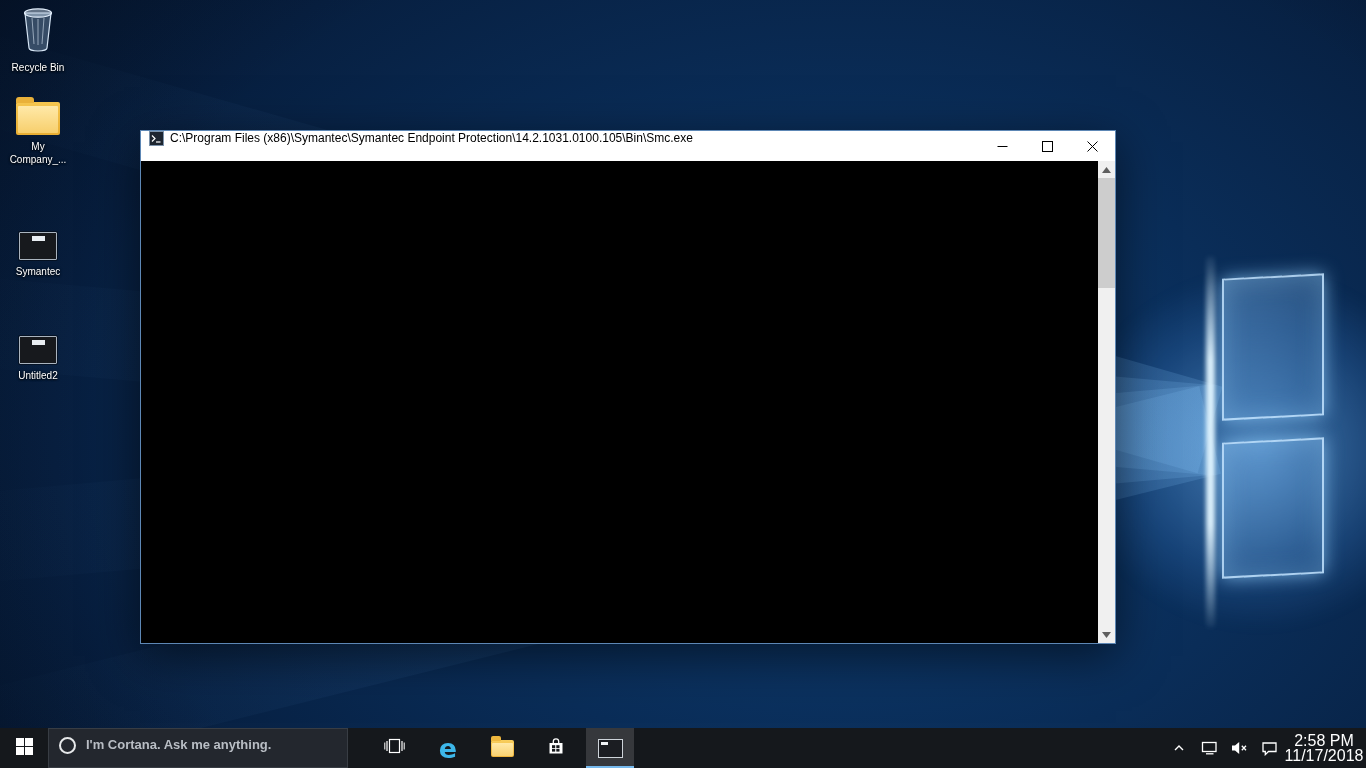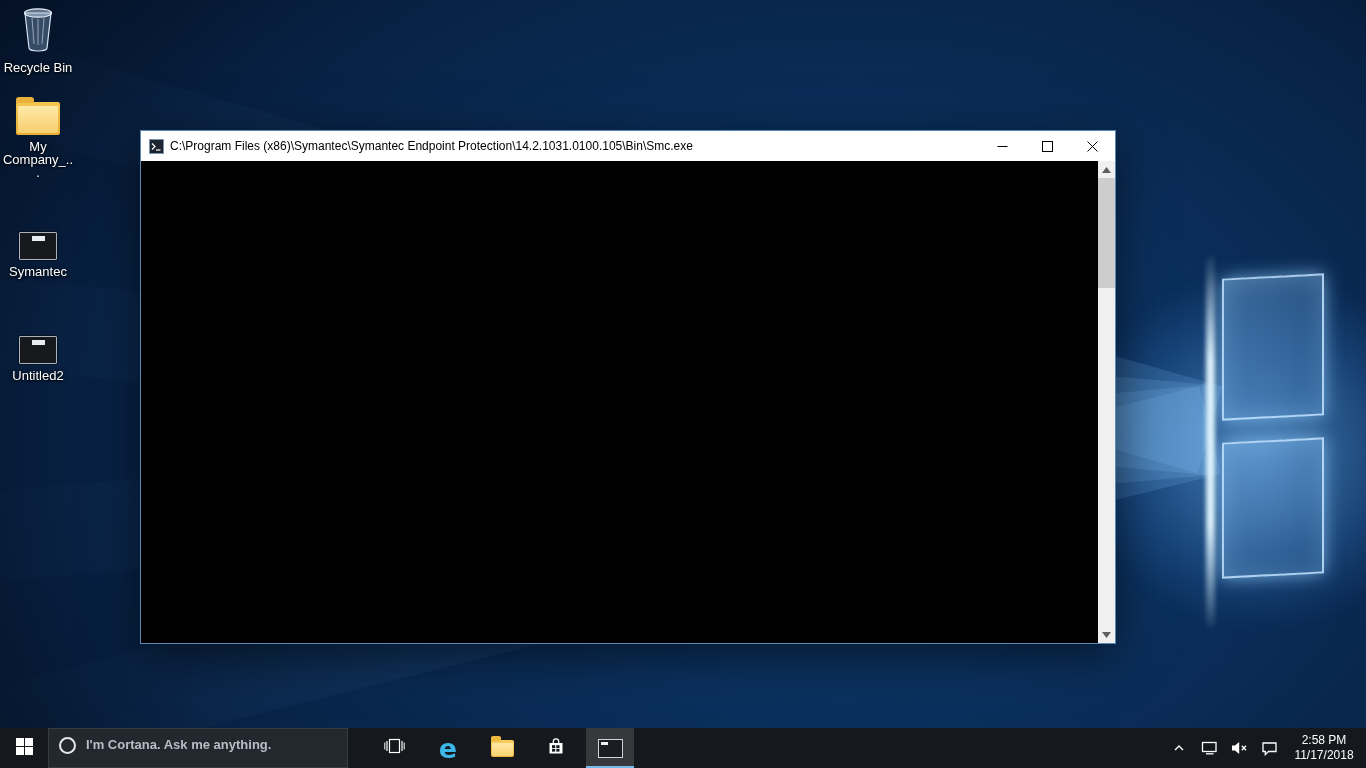--- a/index.html
+++ b/index.html
@@ -25,35 +25,35 @@
     filter: blur(2px); border-radius:4px; }
   .pane { background: linear-gradient(135deg, rgba(140,200,255,0.35), rgba(90,160,230,0.16));
     border:2px solid rgba(195,228,255,0.85);
     box-shadow: 0 0 18px rgba(150,210,255,0.7), inset 0 0 25px rgba(160,215,255,0.3); }
   .pane-tr { left:1222px; top:276px; width:102px; height:142px; transform:skewY(-3deg); }
   .pane-br { left:1222px; top:440px; width:102px; height:136px; transform:skewY(-3deg); }
   .vig { inset:0; background: radial-gradient(1250px 900px at 60% 55%, transparent 58%, rgba(2,8,20,0.55) 100%); }
 
   
   .dicon { position:absolute; left:2px; width:72px; display:flex; flex-direction:column; align-items:center; gap:5px; z-index:2; cursor:default; }
-  .dicon .lbl { color:#fff; font-size:13px; line-height:13px; text-align:center; text-shadow:0 1px 2px rgba(0,0,0,0.9), 0 0 3px rgba(0,0,0,0.7); max-width:72px; word-wrap:break-word; }
+  .dicon .lbl { color:#fff; font-size:10px; line-height:13px; text-align:center; text-shadow:0 1px 2px rgba(0,0,0,0.9), 0 0 3px rgba(0,0,0,0.7); max-width:72px; word-wrap:break-word; }
   .folder-ic { position:relative; width:44px; height:33px; margin-top:4px;
     background:linear-gradient(180deg,#f5c64f,#e8ae33); border-radius:2px; }
   .folder-ic::before { content:""; position:absolute; left:0; top:-5px; width:18px; height:6px;
     background:#e9b13a; border-radius:3px 3px 0 0; }
   .folder-ic::after { content:""; position:absolute; left:2px; top:4px; right:2px; bottom:2px;
     background:linear-gradient(180deg,#ffe9a8,#f7cf6d); border-radius:1px; }
   .console-ic { position:relative; width:38px; height:28px; background:#17191d;
     border:1px solid #aab4bf; border-radius:1px; box-shadow:0 0 0 1px rgba(0,0,0,0.4); }
   .console-ic::before { content:""; position:absolute; left:12px; top:3px; width:13px; height:5px; background:#e8edf2; }
 
   
   .conwin { position:absolute; left:140px; top:130px; width:976px; height:514px; z-index:5;
     background:#fff; border:1px solid #5d87b5; box-shadow:0 12px 45px rgba(0,0,0,0.55); }
-  .titlebar { height:30px; background:#fff; display:flex; align-items:center; padding-left:8px; }
+  .titlebar { height:30px; background:#fff; display:flex; align-items:flex-start; padding-left:8px; }
   .t-icon { display:flex; margin-right:6px; }
   .t-text { font-size:12px; color:#000; white-space:nowrap; overflow:hidden; flex:1; }
   .wbtns { display:flex; height:30px; }
   .wbtn { width:45px; height:30px; display:flex; align-items:center; justify-content:center; cursor:pointer; }
   .win-inner { position:relative; height:482px; }
   .conbody { position:absolute; left:0; top:0; right:17px; bottom:0; background:#000; }
   .scrollbar { position:absolute; right:0; top:0; bottom:0; width:17px; background:#f0f0f0; display:flex; flex-direction:column; align-items:center; }
   .sb-btn { width:17px; height:17px; display:flex; align-items:center; justify-content:center; }
   .sb-thumb { width:17px; height:110px; background:#cdcdcd; }
   .sb-spacer { flex:1; }
@@ -72,21 +72,21 @@
   .app-btn.active::after { content:""; position:absolute; left:0; right:0; bottom:0; height:2px; background:#76b9ed; }
   .edge-e { font-family:"DejaVu Sans", sans-serif; font-weight:bold; font-size:27px; color:#3db7ea; line-height:1; }
   .tb-folder { position:relative; width:23px; height:17px; background:linear-gradient(180deg,#f8ce5d,#eeb33a); border-radius:2px; }
   .tb-folder::before { content:""; position:absolute; left:0; top:-4px; width:10px; height:5px; background:#efb83f; border-radius:2px 2px 0 0; }
   .tb-folder::after { content:""; position:absolute; left:1px; top:3px; right:1px; bottom:1px; background:linear-gradient(180deg,#ffe9a8,#f9d272); border-radius:1px; }
   .tb-console { position:relative; width:25px; height:19px; background:#1b1d22; border:1px solid #ced4da; }
   .tb-console::before { content:""; position:absolute; left:2px; top:2px; width:7px; height:3px; background:#f0f3f6; }
 
   .tray { margin-left:auto; display:flex; align-items:center; gap:4px; padding-right:4px; }
   .tray-btn { width:26px; height:40px; display:flex; align-items:center; justify-content:center; cursor:pointer; }
-  .clock { width:76px; height:40px; display:flex; flex-direction:column; align-items:center; justify-content:center; color:#fff; font-size:12px; line-height:15px; cursor:default; }
+  .clock { width:76px; height:40px; display:flex; flex-direction:column; align-items:center; justify-content:center; color:#fff; font-size:16px; line-height:15px; cursor:default; }
 </style>
 </head>
 <body>
 
 <div class="desktop">
 
   <div class="wp ray ray1"></div>
   <div class="wp ray ray2"></div>
   <div class="wp ray ray3"></div>
   <div class="wp ray ray4"></div>

